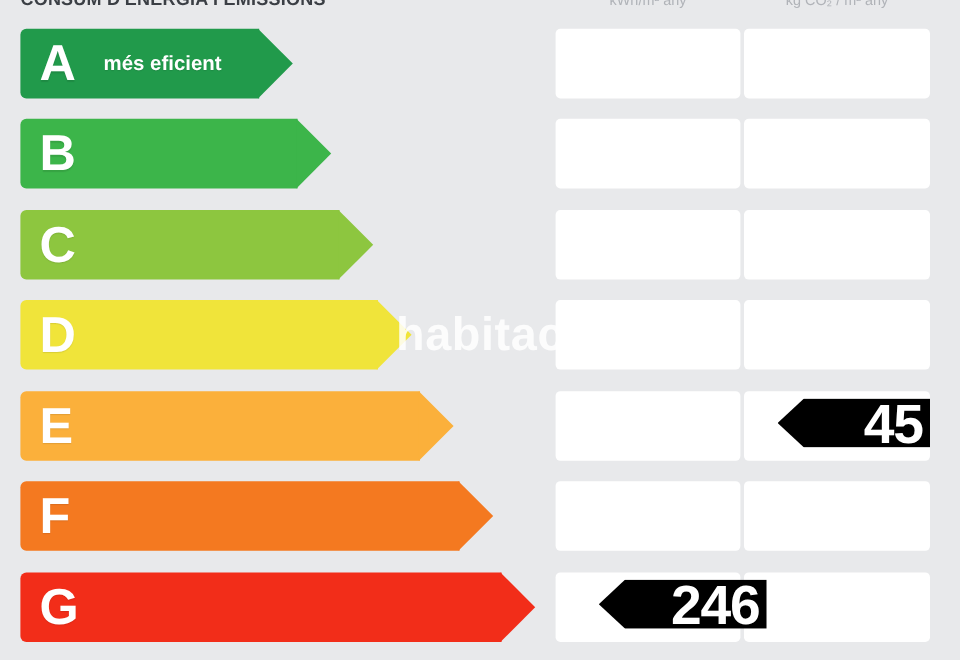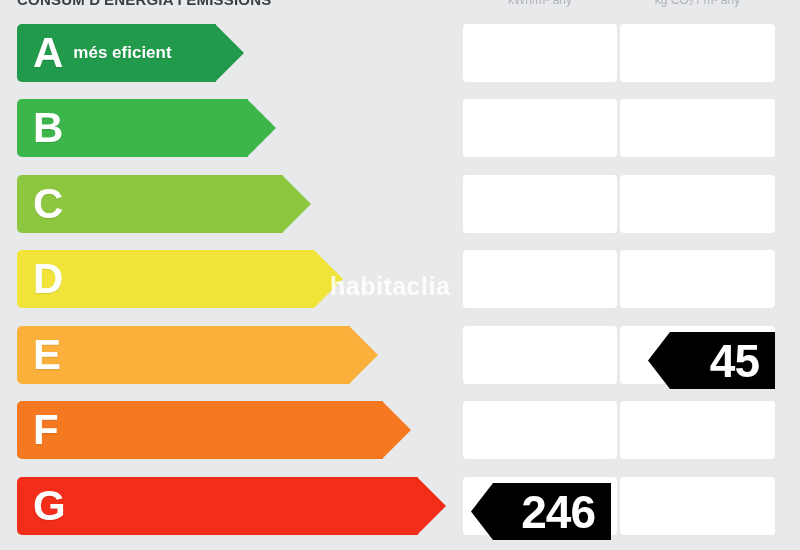--- a/index.html
+++ b/index.html
@@ -89,68 +89,68 @@
     color: #ffffff;
     line-height: 1;
     position: relative;
     z-index: 2;
     text-shadow: 0 1px 1px rgba(0,0,0,.10);
   }
   .band-note {
     font-size: 17px;
     font-weight: bold;
     color: #ffffff;
-    margin-left: 10px;
+    margin-left: 23px;
     position: relative;
     z-index: 2;
     text-shadow: 0 1px 1px rgba(0,0,0,.10);
   }
 
   
   .cell {
     position: absolute;
     top: 0;
     height: 58px;
     background: #ffffff;
     border-radius: 4px;
   }
   .cell-energy { left: 463px; width: 154px; }
   .cell-co2    { left: 620px; width: 155px; }
 
   
   .badge {
     position: absolute;
     top: 6px;
-    height: 57px;
+    height: 41px;
     background: #000000;
     display: flex;
     align-items: center;
     justify-content: flex-end;
-    padding-right: 16px;
+    padding-right: 6px;
     box-sizing: border-box;
     -webkit-clip-path: polygon(0% 50%, 22px 0%, 100% 0%, 100% 100%, 22px 100%);
     clip-path: polygon(0% 50%, 22px 0%, 100% 0%, 100% 100%, 22px 100%);
     z-index: 5;
   }
   .badge-text {
     color: #ffffff;
     font-size: 46px;
     font-weight: bold;
     line-height: 1;
     letter-spacing: -1px;
   }
-  #badge-energy { left: 471px; width: 140px; }
+  #badge-energy { left: 499px; width: 140px; }
   #badge-co2    { left: 648px; width: 127px; }
 
   
   .watermark {
     position: absolute;
     left: 330px;
-    top: 272px;
-    font-size: 25px;
+    top: 258px;
+    font-size: 39px;
     font-weight: bold;
     color: rgba(255,255,255,.85);
     letter-spacing: .5px;
     pointer-events: none;
     z-index: 4;
     user-select: none;
   }
 </style>
 </head>
 <body>

